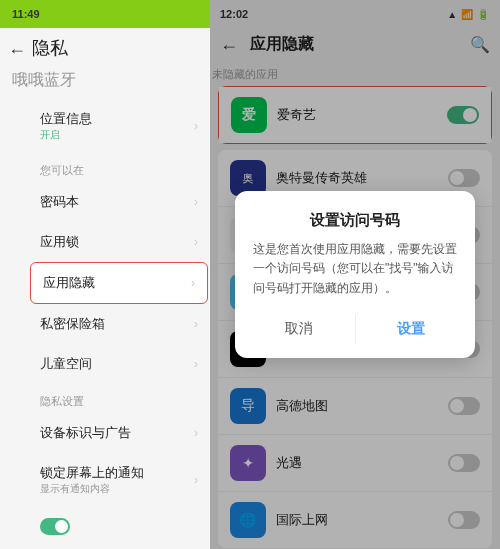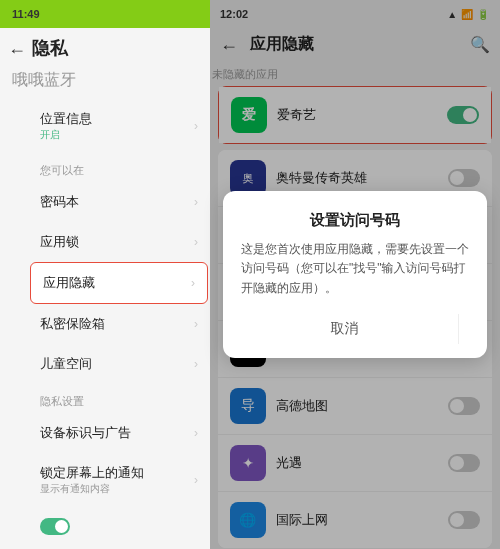--- a/index.html
+++ b/index.html
@@ -38,21 +38,21 @@
       background: #f5f5f5;
     }
     .back-arrow {
       font-size: 18px;
       color: #333;
       margin-right: 6px;
       cursor: pointer;
     }
     .left-title {
       font-size: 18px;
-      font-weight: 700;
+      font-weight: 400;
       color: #222;
     }
     .left-subtitle {
       font-size: 16px;
       color: #999;
       padding: 2px 12px 8px 12px;
     }
     .left-menu {
       flex: 1;
       overflow: hidden;
@@ -223,21 +223,21 @@
       top: 0; left: 0; right: 0; bottom: 0;
       background: rgba(0,0,0,0.3);
       display: flex;
       align-items: center;
       justify-content: center;
       z-index: 10;
     }
     .dialog-box {
       background: #fff;
       border-radius: 12px;
-      width: 264px;
+      width: 240px;
       padding: 20px 18px 14px;
       box-shadow: 0 4px 20px rgba(0,0,0,0.2);
     }
     .dialog-title {
       font-size: 15px;
       font-weight: 700;
       color: #222;
       text-align: center;
       margin-bottom: 10px;
     }
@@ -420,16 +420,17 @@
     </div>
   </div>
 
   <div class="dialog-overlay">
     <div class="dialog-box">
       <div class="dialog-title">设置访问号码</div>
       <div class="dialog-content">这是您首次使用应用隐藏，需要先设置一个访问号码（您可以在"找号"输入访问号码打开隐藏的应用）。</div>
       <div class="dialog-buttons">
         <div class="dialog-btn cancel">取消</div>
         <div class="dialog-divider"></div>
+        <div class="dialog-btn confirm">设置</div>
       </div>
     </div>
   </div>
 </div>
 
 </body></html>

